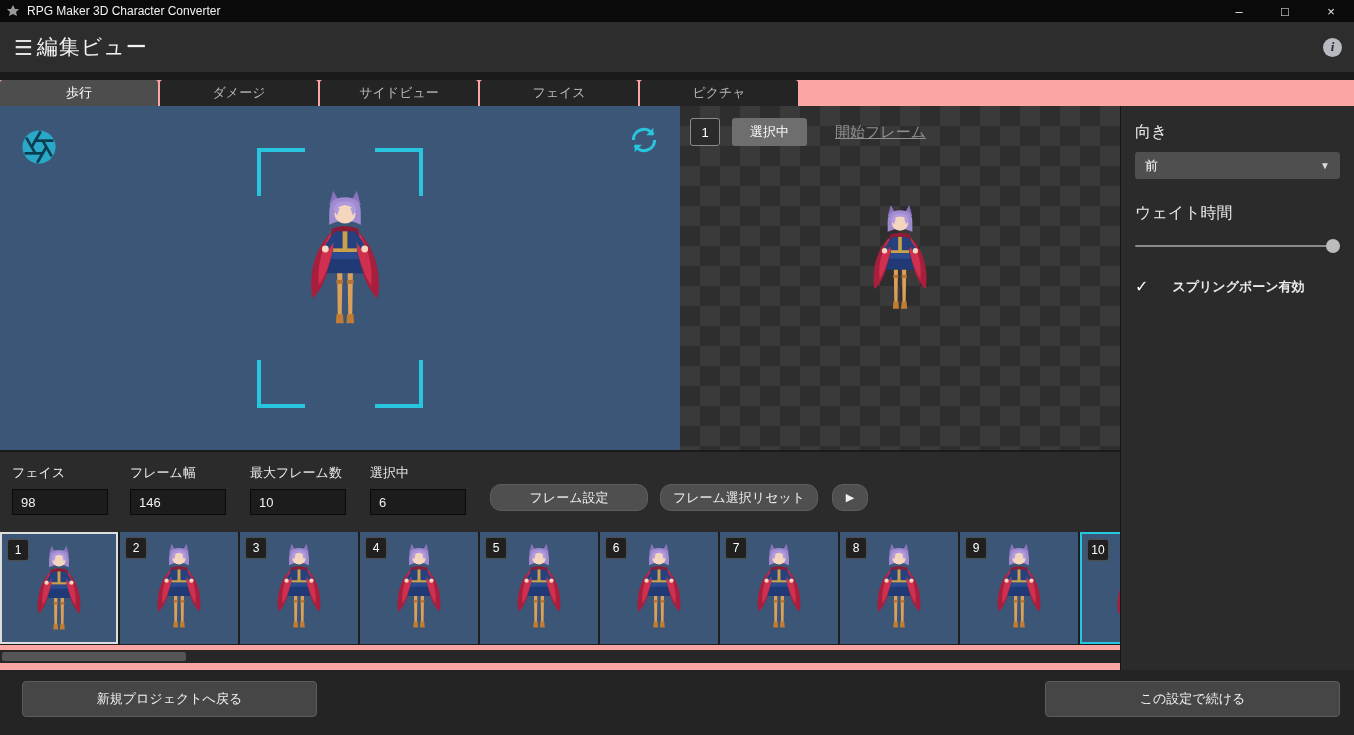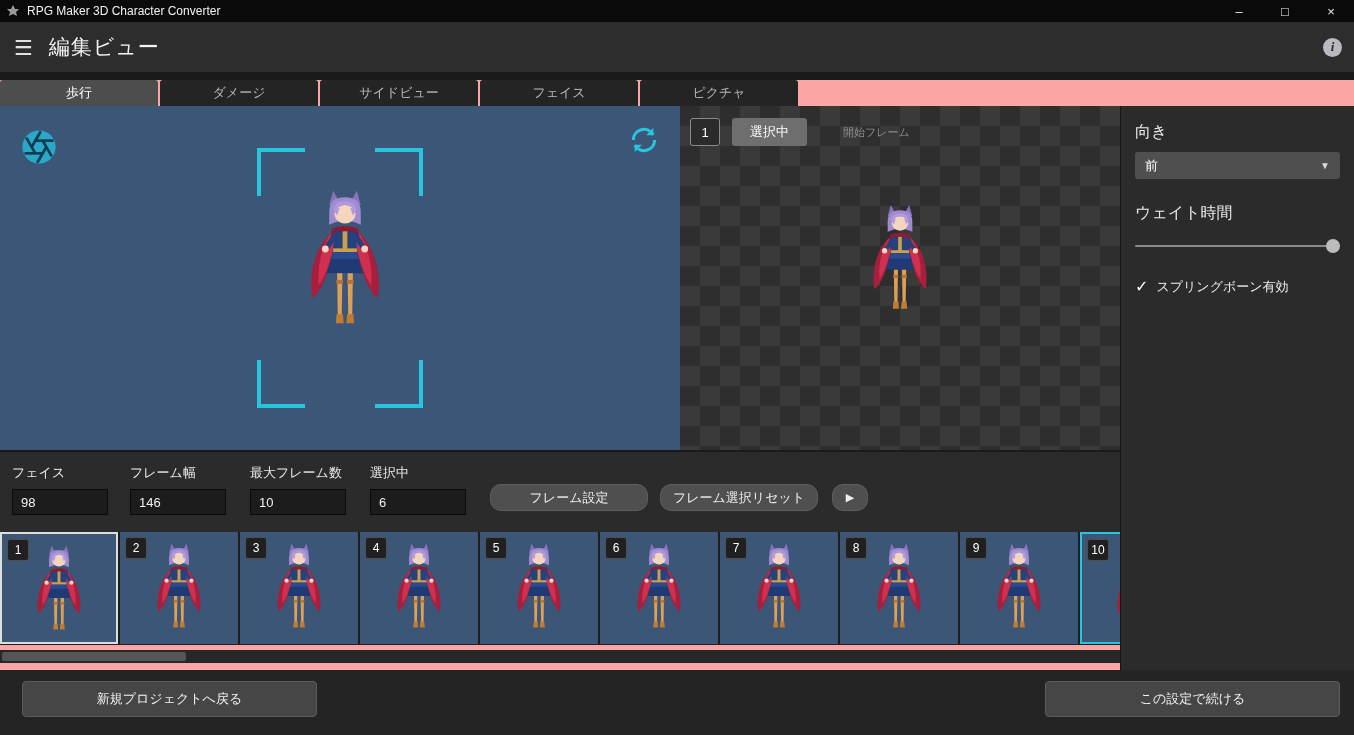--- a/index.html
+++ b/index.html
@@ -9,21 +9,21 @@
   
   .titlebar { position:absolute; top:0; left:0; right:0; height:22px; background:#0a0a0a; display:flex; align-items:center; }
   .app-icon { margin-left:6px; width:14px; height:14px; flex:0 0 auto; }
   .tb-title { margin-left:7px; font-size:12px; color:#f2f2f2; }
   .win-controls { margin-left:auto; display:flex; height:100%; }
   .win-btn { width:46px; height:100%; display:flex; align-items:center; justify-content:center; font-size:13px; color:#eceded; cursor:default; }
 
   
   .header { position:absolute; top:22px; left:0; right:0; height:50px; background:#2d2d2d; display:flex; align-items:center; }
   .hamburger { margin-left:14px; font-size:21px; color:#e2e2e2; line-height:1; }
-  .header-title { margin-left:16px; font-size:21px; color:#f2f2f2; letter-spacing:1px; }
+  .header-title { margin-left:4px; font-size:21px; color:#f2f2f2; letter-spacing:1px; }
   .info-btn { margin-left:auto; margin-right:12px; width:19px; height:19px; border-radius:50%; background:#b7bbbf; color:#26282a; font-size:13px; font-weight:bold; font-style:italic; display:flex; align-items:center; justify-content:center; font-family:"Liberation Serif","DejaVu Serif",serif; }
   .header-gap { position:absolute; top:72px; left:0; right:0; height:8px; background:#191919; }
 
   
   .tabs { position:absolute; top:80px; left:0; height:26px; display:flex; gap:2px; }
   .tab { width:158px; height:26px; display:flex; align-items:center; justify-content:center; font-size:13px; background:#242424; color:#b9b9b9; border-radius:3px 3px 0 0; }
   .tab.active { background:#4d4d4d; color:#ffffff; }
 
   
   .preview { position:absolute; top:106px; left:0; width:680px; height:344px; background:#3c5677; }
@@ -40,35 +40,35 @@
   
   .checker { position:absolute; top:106px; left:680px; width:440px; height:344px;
     background-color:#2e2e2e;
     background-image:
       linear-gradient(45deg,#3a3a3a 25%,transparent 25%,transparent 75%,#3a3a3a 75%),
       linear-gradient(45deg,#3a3a3a 25%,transparent 25%,transparent 75%,#3a3a3a 75%);
     background-size:40px 40px; background-position:0 0,20px 20px; }
   .anim-header { position:absolute; top:12px; left:10px; display:flex; align-items:center; }
   .frame-badge { min-width:30px; height:28px; background:#2b2b2b; border:1px solid #8a8a8a; border-radius:3px; color:#fff; font-size:13px; display:flex; align-items:center; justify-content:center; }
   .selected-pill { margin-left:12px; height:28px; padding:0 18px; background:#6e6e6e; border-radius:3px; color:#ffffff; font-size:13px; display:flex; align-items:center; justify-content:center; }
-  .startframe-label { margin-left:36px; color:#8f8f8f; font-size:11px; }
+  .startframe-label { margin-left:28px; color:#8f8f8f; font-size:15px;text-decoration:underline; }
   .checker-sprite { position:absolute; left:184px; top:97px; }
 
   
   .rightpanel { position:absolute; top:106px; left:1120px; width:234px; height:564px; background:#2b2b2b; border-left:1px solid #151515; padding:16px 14px; }
   .rp-label { font-size:16px; color:#eaeaea; }
   .select { margin-top:9px; height:27px; background:#4f4f4f; border-radius:3px; display:flex; align-items:center; padding:0 10px; font-size:13px; color:#fff; }
   .select .chev { margin-left:auto; font-size:10px; color:#dcdcdc; }
   .rp-wait { margin-top:24px; }
   .slider { position:relative; margin-top:14px; height:16px; }
   .slider .track { position:absolute; left:0; right:0; top:7px; height:2px; background:#8a8a8a; border-radius:1px; }
   .slider .handle { position:absolute; right:0; top:1px; width:14px; height:14px; border-radius:50%; background:#bcbcbc; }
   .checkrow { margin-top:24px; display:flex; align-items:center; }
   .checkmark { color:#ffffff; font-size:16px; font-weight:bold; line-height:1; }
-  .checklabel { margin-left:8px; font-size:13px; color:#eaeaea; }
+  .checklabel { margin-left:24px; font-size:13px; color:#eaeaea;font-weight:bold; }
 
   
   .settings { position:absolute; top:450px; left:0; width:1120px; height:82px; background:#2b2b2b; border-top:2px solid #1a1a1a; }
   .field { position:absolute; top:12px; width:96px; }
   .field .flabel { font-size:13px; color:#eaeaea; white-space:nowrap; }
   .field input { margin-top:7px; width:96px; height:26px; background:#1c1c1c; border:1px solid #0a0a0a; color:#f0f0f0; font-size:13px; padding:0 8px; font-family:inherit; }
   .f1 { left:12px; } .f2 { left:130px; } .f3 { left:250px; } .f4 { left:370px; }
   .btn { position:absolute; top:32px; height:27px; background:#4f4f4f; border:1px solid #5e5e5e; border-radius:11px; color:#f0f0f0; font-size:13px; display:flex; align-items:center; justify-content:center; }
   .btn-set { left:490px; width:158px; }
   .btn-reset { left:660px; width:158px; }

